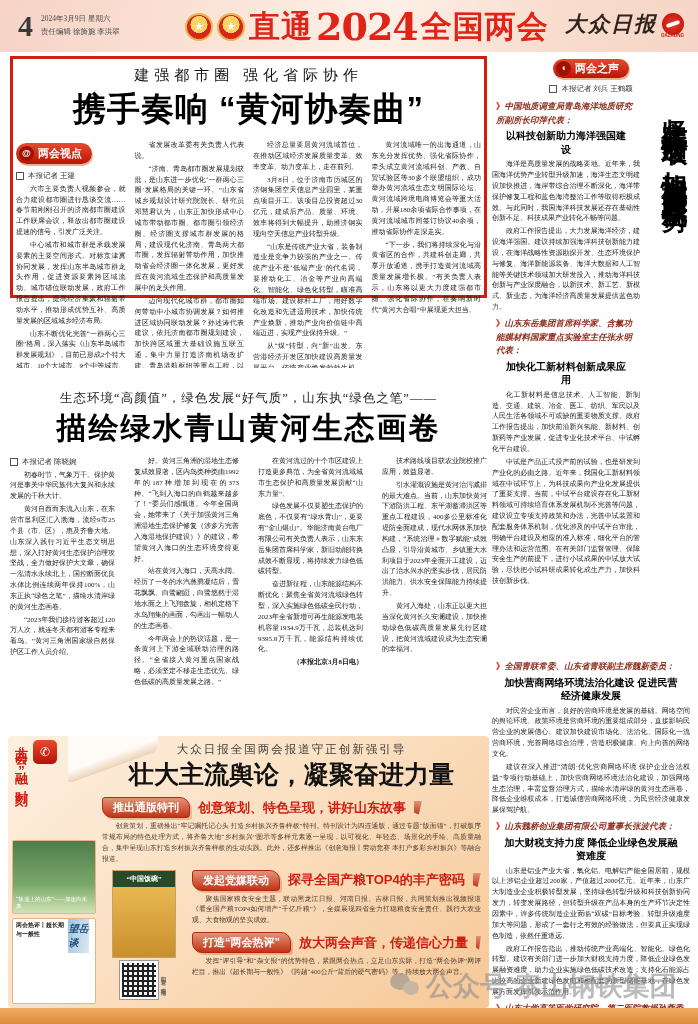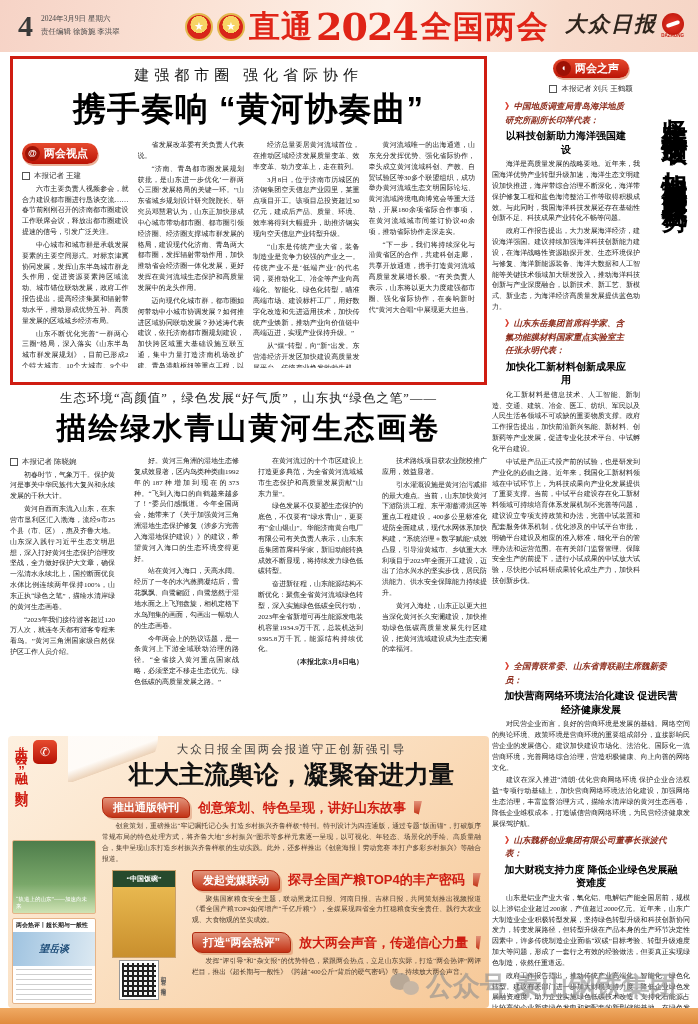--- a/index.html
+++ b/index.html
@@ -20,22 +20,22 @@
   .banner-year{font-size:38px;font-family:"DejaVu Serif",serif;font-weight:900;letter-spacing:-1px;}
   .masthead{position:absolute;right:14px;top:10px;display:flex;align-items:center;gap:5px;}
   .masthead-name{font-size:21px;font-weight:bold;font-style:italic;color:#2e241c;letter-spacing:2px;}
   .masthead-logo{width:22px;height:22px;border-radius:50%;background:radial-gradient(circle,#e8372a,#b61105);
                  position:relative;}
   .masthead-logo:after{content:"";position:absolute;left:4px;top:9px;width:14px;height:4px;background:#fff;
                  border-radius:4px;transform:rotate(-18deg);}
   .masthead-sub{position:absolute;right:0;top:23px;font-size:4.5px;color:#c2180c;
                 font-family:"Liberation Sans",sans-serif;font-weight:bold;}
   
-  .main-article{position:absolute;left:10px;top:56px;width:477px;height:329px;border:3px solid #cf1d12;
-                box-sizing:border-box;padding:5px 9px;background:#fff;}
+  .main-article{position:absolute;left:10px;top:56px;width:477px;height:242px;border:3px solid #cf1d12;
+                box-sizing:border-box;padding:5px 3px;background:#fff;}
   .kicker{ text-align:center;font-size:15px;letter-spacing:5px;color:#141414;margin:2px 0 2px;}
   .headline-xl{text-align:center;font-size:33px;font-weight:900;color:#000;margin:0 0 8px;
                font-family:"Liberation Sans","DejaVu Sans",sans-serif;letter-spacing:1px;white-space:nowrap;}
   .cols{display:flex;gap:9px;height:228px;overflow:hidden;}
   .col{flex:1;font-size:7px;line-height:1.55;text-align:justify;overflow:hidden;color:#222;}
   .col p{margin:0 0 2px;text-indent:2em;}
   .badge-pill{display:inline-flex;align-items:center;gap:4px;background:linear-gradient(#e64a2e,#bb1405);
               color:#fff;font-weight:bold;border-radius:11px;padding:2px 10px 2px 3px;font-size:11px;
               font-family:"Liberation Sans",sans-serif;box-shadow:1px 2px 0 #e9b197;margin:3px 0 6px;}
   .badge-ico{width:15px;height:15px;border-radius:50%;background:#9e1205;color:#fff;display:inline-block;
@@ -59,21 +59,21 @@
   .promo-inner{display:flex;gap:6px;height:100%;}
   .promo-rail{width:84px;flex:none;display:flex;flex-direction:column;gap:4px;}
   .rail-head{display:flex;gap:3px;align-items:flex-start;}
   .rail-title{writing-mode:vertical-rl;text-orientation:upright;font-size:13px;font-weight:900;color:#cf1d12;
               font-family:"Liberation Sans",sans-serif;letter-spacing:2px;height:96px;}
   .rail-phone{width:24px;height:24px;border-radius:5px;background:linear-gradient(#e64a2e,#b61205);
               color:#fff;text-align:center;line-height:24px;font-size:12px;}
   .thumb{border:1px solid #e6b488;background:#fff;border-radius:2px;overflow:hidden;font-size:5.5px;}
   .thumb-poster{height:92px;background:linear-gradient(#4e7d4b,#7aa86a 60%,#cfe3b4);color:#fff;
                 display:flex;align-items:flex-end;padding:3px;box-sizing:border-box;}
-  .thumb-card{height:108px;display:flex;flex-direction:column;}
+  .thumb-card{height:108px;display:flex;flex-direction:row;}
   .thumb-card .t{padding:2px 3px;font-weight:bold;color:#222;font-size:6px;}
   .thumb-card .img{height:34px;background:linear-gradient(100deg,#9fc3e0,#dce9f2);color:#1f4e79;
                    font-weight:bold;font-size:10px;display:flex;align-items:center;justify-content:center;
                    font-style:italic;}
   .thumb-card .lines{flex:1;margin:3px;background:repeating-linear-gradient(#cfcfcf 0 1px,transparent 1px 5px);}
   .promo-main{flex:1;overflow:hidden;}
   .promo-kicker{text-align:center;font-size:11.5px;color:#3c3c3c;letter-spacing:2px;margin:2px 0 1px;}
   .promo-headline{text-align:center;font-size:25px;font-weight:900;color:#111;margin:0 0 6px;
                   font-family:"Liberation Sans","DejaVu Sans",sans-serif;}
   .promo-row{margin-bottom:5px;}
@@ -96,21 +96,21 @@
   .qr-cap{font-size:5.5px;color:#555;writing-mode:vertical-rl;text-orientation:upright;letter-spacing:1px;}
   
   .voice{position:absolute;left:492px;top:56px;width:198px;height:952px;overflow:hidden;}
   .voice-head{display:flex;flex-direction:column;align-items:center;}
   .voice-top{display:flex;gap:4px;}
   .voice-top-left{width:148px;overflow:hidden;}
   .vertical-headline{writing-mode:vertical-rl;text-orientation:upright;font-weight:900;color:#000;
        font-family:"Liberation Sans","DejaVu Sans",sans-serif;font-size:26px;line-height:1.05;
        letter-spacing:3px;height:560px;width:44px;flex:none;}
   .v-item{margin-bottom:4px;}
-  .v-lead{color:#8e2f1f;font-weight:bold;font-size:8.5px;line-height:1.6;font-style:italic;margin:2px 13px;}
+  .v-lead{color:#8e2f1f;font-weight:bold;font-size:8.5px;line-height:1.6;font-style:italic;margin:2px 4px;}
   .v-arrow{color:#d42312;font-style:normal;font-weight:900;}
   .v-head{font-size:10px;font-weight:900;color:#000;text-align:center;margin:2px 12px 3px;
           font-family:"Liberation Sans",sans-serif;line-height:1.35;}
   .v-paras{font-size:7px;line-height:1.55;text-align:justify;color:#222;}
   .v-paras p{margin:0 0 2px;text-indent:2em;}
   
   .bottom-bar{position:absolute;left:0;top:1008px;width:698px;height:16px;
               background:linear-gradient(#f0aa63,#e08b3e);}
   .watermark{position:absolute;left:390px;top:968px;display:flex;align-items:center;gap:6px;
              color:#8f8f8f;opacity:.6;font-size:27px;font-weight:bold;

